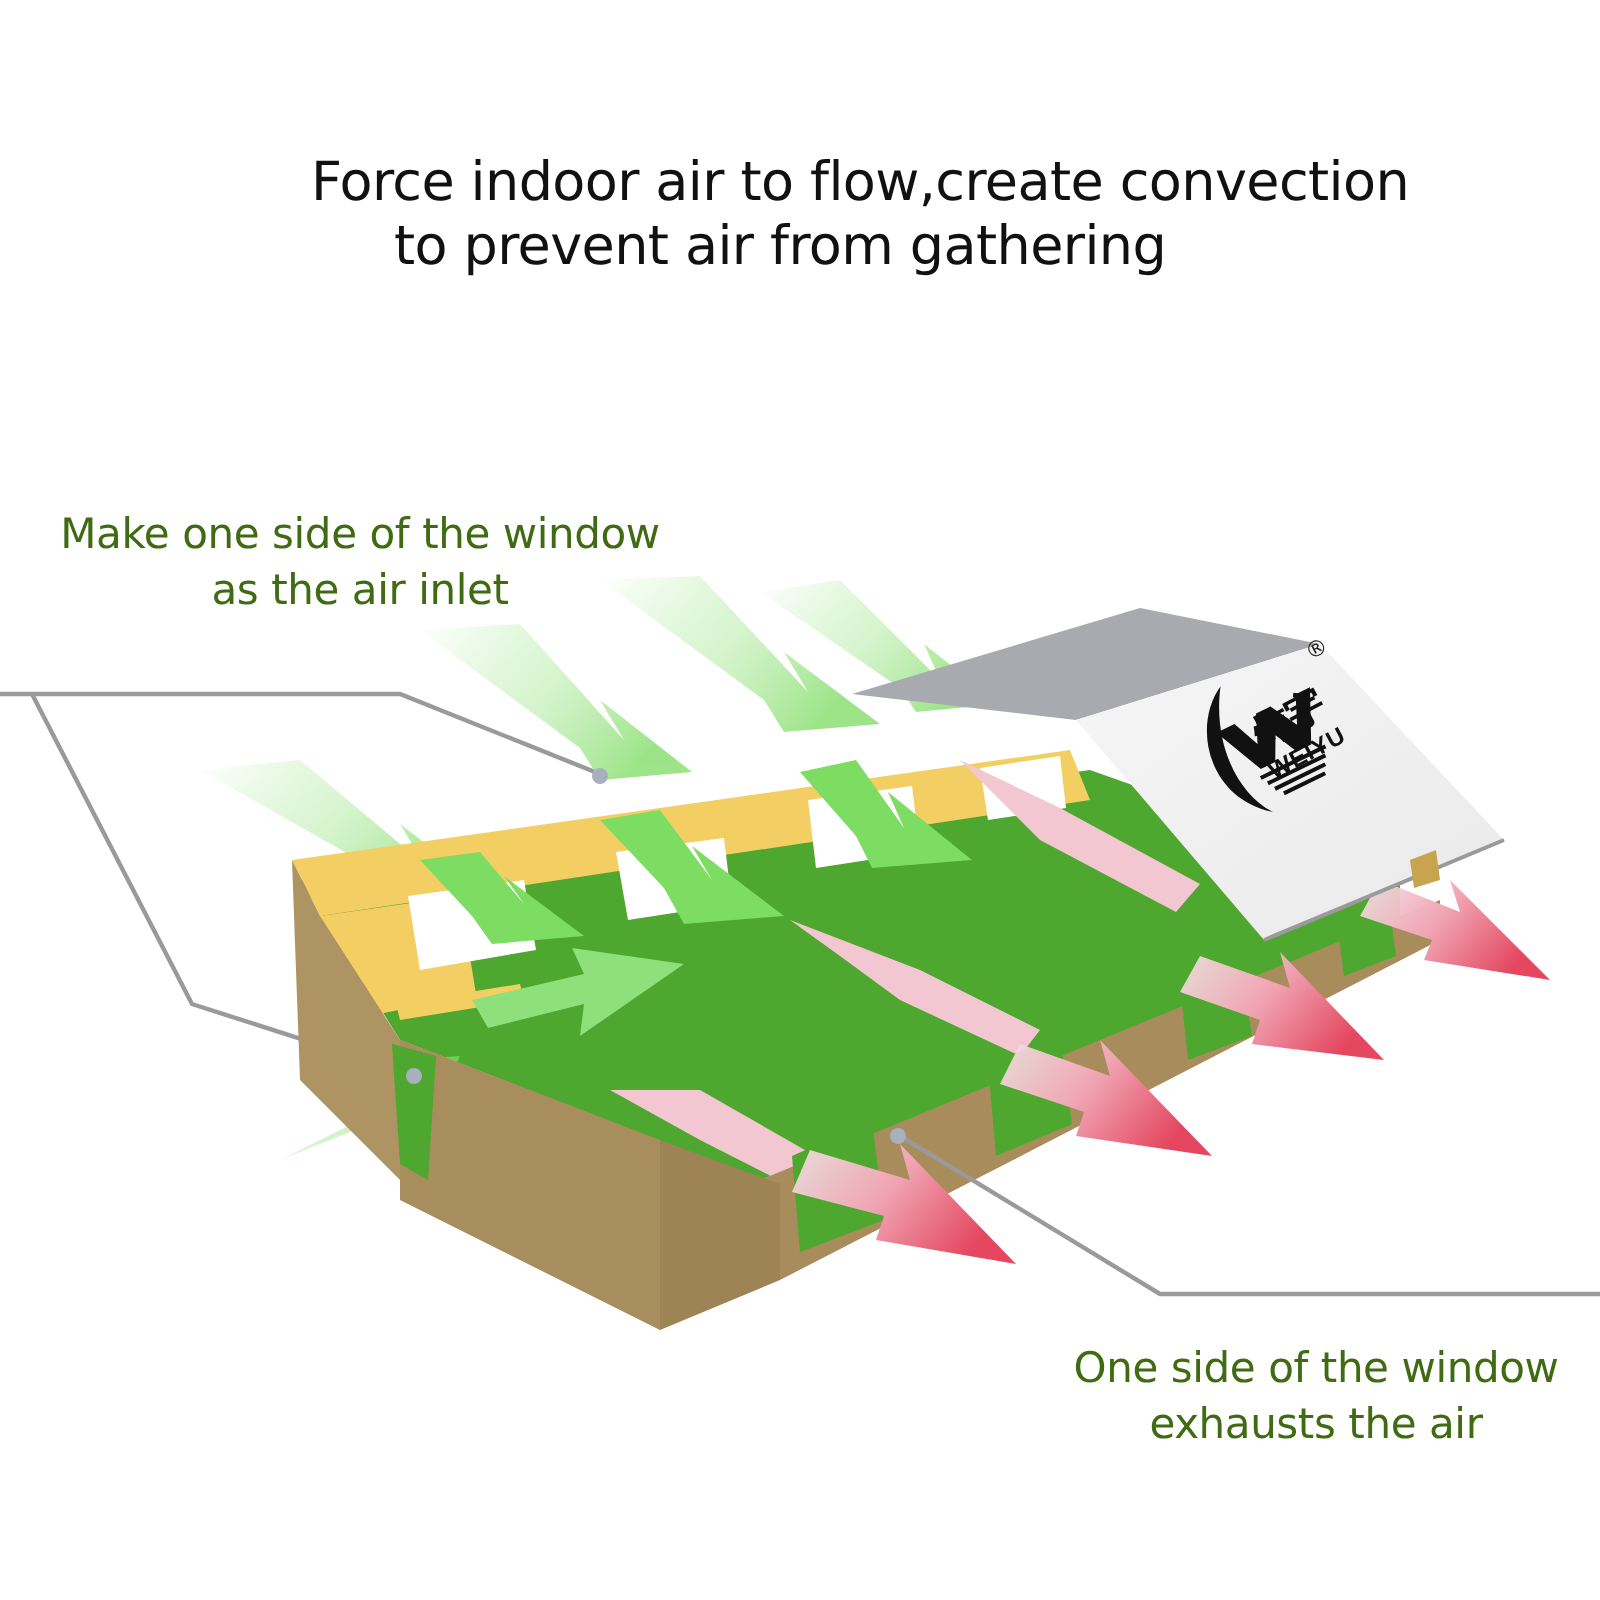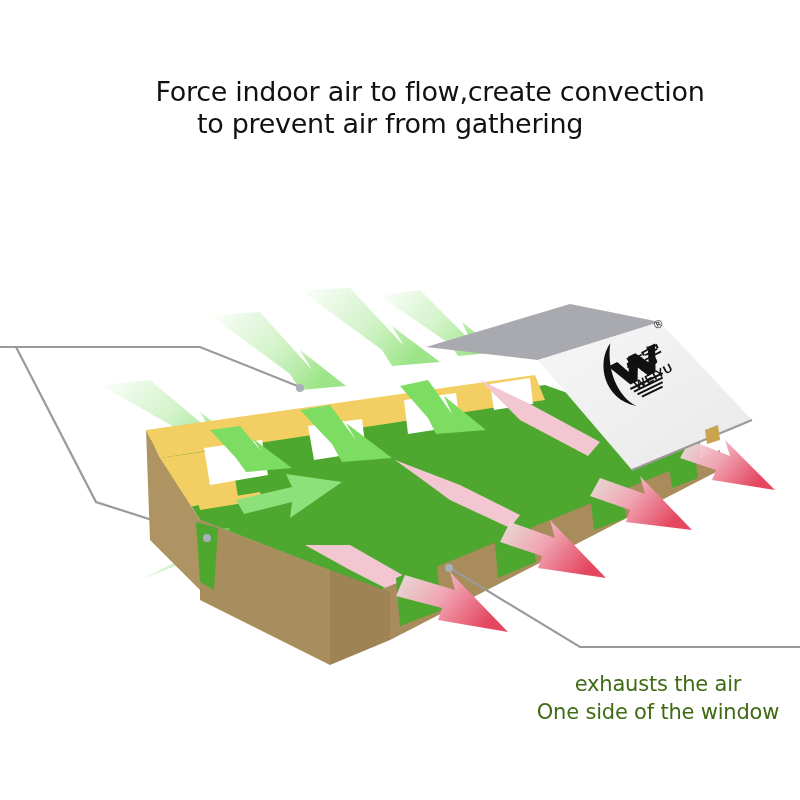--- a/index.html
+++ b/index.html
@@ -206,19 +206,23 @@
     <span class="brand-cn">炜宇</span>
     <span class="brand-en">WEIYU</span>
     <span class="brand-reg">®</span>
   </div>
 
   <div class="title">
     <span class="line1">Force indoor air to flow,create convection</span>
     <span class="line2">to prevent air from gathering</span>
   </div>
 
+  <div class="label label-inlet">
+    <span>Make one side of the window</span>
+    <span>as the air inlet</span>
+  </div>
 
   <div class="label label-exhaust">
+    <span>One side of the window</span>
     <span>exhausts the air</span>
-    <span>One side of the window</span>
   </div>
 
 </div>
 
 </body></html>

